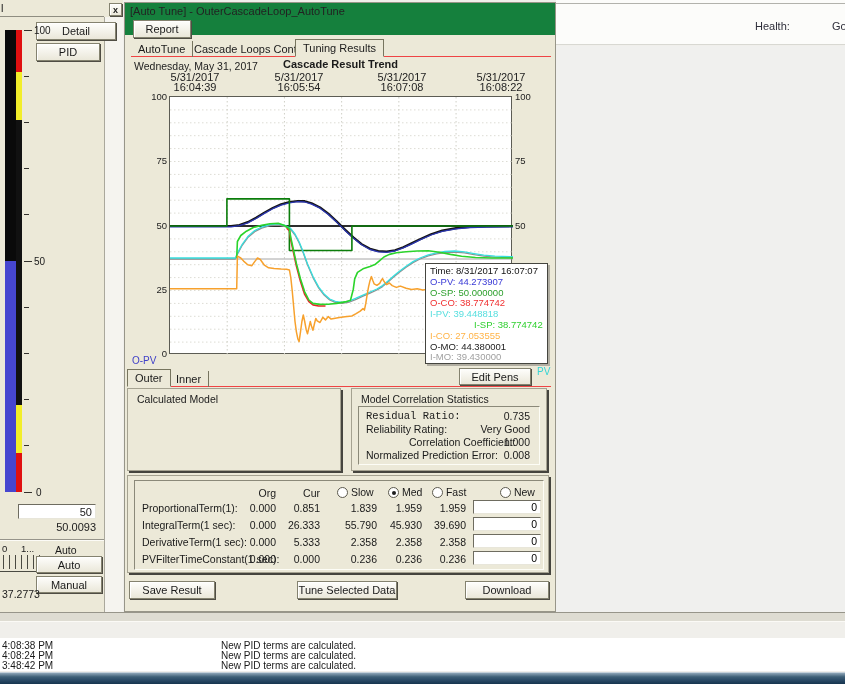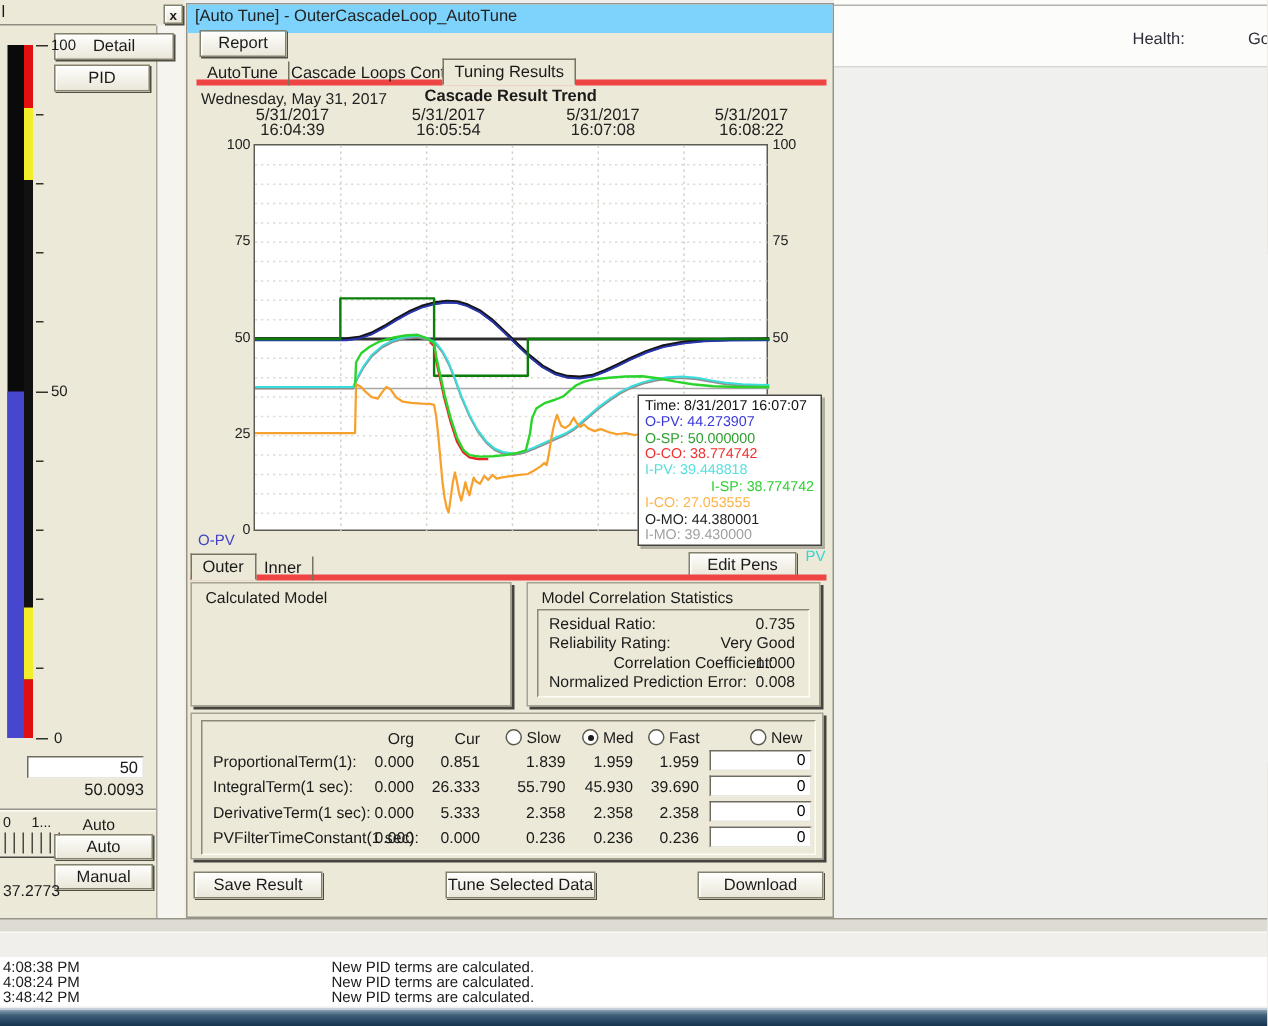--- a/index.html
+++ b/index.html
@@ -10,21 +10,21 @@
   .btn{position:absolute;background:linear-gradient(#fefefc,#eae7d9);border:1px solid #84826f;
        box-shadow:1px 1px 0 #4f4d44, inset 1px 1px 0 #ffffff;font-size:11px;text-align:center;
        display:flex;align-items:center;justify-content:center;cursor:default;}
   .whitebox{background:#fff;border:1px solid;border-color:#6e6c60 #e8e6da #e8e6da #6e6c60;}
   .groupbox{position:absolute;background:#ece9d8;border:1px solid #a5a291;box-shadow:2px 2px 0 #45443e;}
   .gb-label{position:absolute;left:9px;top:4px;font-size:10.5px;color:#1b1b1b;}
   .gb-inner{position:absolute;border:1px solid;border-color:#8b8979 #fdfdf6 #fdfdf6 #8b8979;}
   .mrow-label{position:absolute;left:7px;font-size:10.5px;white-space:nowrap;}
   .mrow-val{position:absolute;right:9px;font-size:10.5px;text-align:right;white-space:nowrap;}
   
-  .tabstrip{position:absolute;border-bottom:4px solid #ef4444;}
+  .tabstrip{position:absolute;border-bottom:1px solid #ef4444;}
   .tab{position:absolute;font-size:11px;padding:2px 7px;white-space:nowrap;color:#1a1a1a;}
   .tab.inactive{border-right:1px solid #77755f;top:2px;}
   .tab.active{background:#ece9d8;border:1px solid #77755f;border-bottom:1px solid #ece9d8;top:0;z-index:2;}
   .radio{position:relative;display:inline-block;width:11px;height:11px;border:1px solid #5c5a4e;border-radius:50%;background:#fff;vertical-align:-2px;}
   .radio.sel::after{content:'';position:absolute;left:3px;top:3px;width:4px;height:4px;border-radius:50%;background:#1d1d1d;}
   .pid-col{position:absolute;width:42px;text-align:right;font-size:10.5px;white-space:nowrap;}
   .pid-input{position:absolute;width:68px;height:14px;background:#fff;border:1px solid;border-color:#6e6c60 #e8e6da #e8e6da #6e6c60;font-size:10.5px;text-align:right;padding:0 3px;}
   .axis-lab{position:absolute;font-size:9.5px;color:#222;width:26px;}
   .timelab{position:absolute;width:74px;text-align:center;font-size:11px;line-height:10px;color:#222;}
   .ttline{font-size:9.5px;line-height:10.8px;white-space:nowrap;}
@@ -94,21 +94,21 @@
       </div>
     <div class="abs" style="left:0;top:571px;width:45px;height:1px;background:#4a4a42;"></div>
 
     <span class="abs" style="left:55px;top:544px;font-size:10.5px;">Auto</span>
     <div class="btn" style="left:36px;top:556px;width:66px;height:17px;">Auto</div>
     <div class="btn" style="left:36px;top:576px;width:66px;height:17px;">Manual</div>
     <div class="abs" style="left:2px;top:588px;font-size:10.5px;">37.2773</div>
   </div>
 
   <div class="abs" style="left:124px;top:2px;width:432px;height:610px;background:#ece9d8;border:1px solid #979588;">
-    <div class="abs" style="left:0;top:0;width:430px;height:19px;background:#7dd3fc;">
+    <div class="abs" style="left:0;top:0;width:430px;height:32px;background:#15803d;">
       <span class="abs" style="left:5px;top:2px;font-size:11px;color:#222;">[Auto Tune] - OuterCascadeLoop_AutoTune</span>
     </div>
 
     <div class="btn" style="left:8px;top:17px;width:58px;height:18px;">Report</div>
 
     <div class="tabstrip" style="left:6px;top:36px;width:420px;height:18px;">
       <div class="tab inactive" style="left:0;">AutoTune</div>
       <div class="tab inactive" style="left:56px;">Cascade Loops Control</div>
       <div class="tab active" style="left:164px;height:18px;">Tuning Results</div>
     </div>
@@ -208,21 +208,21 @@
       <div class="tab inactive" style="left:42px;">Inner</div>
     </div>
 
     <div class="groupbox" style="left:2px;top:385px;width:214px;height:83px;">
       <span class="gb-label">Calculated Model</span>
     </div>
 
     <div class="groupbox" style="left:226px;top:385px;width:196px;height:83px;">
       <span class="gb-label">Model Correlation Statistics</span>
       <div class="gb-inner" style="left:6px;top:17px;width:182px;height:59px;">
-        <span class="mrow-label" style="top:3px;">Residual Ratio:</span>
+        <span class="mrow-label" style="top:3px;font-family:Liberation Mono, monospace;">Residual Ratio:</span>
         <span class="mrow-val" style="top:3px;">0.735</span>
         <span class="mrow-label" style="top:16px;">Reliability Rating:</span>
         <span class="mrow-val" style="top:16px;">Very Good</span>
         <span class="mrow-label" style="top:29px;margin-left:43px;">Correlation Coefficient:</span>
         <span class="mrow-val" style="top:29px;">1.000</span>
         <span class="mrow-label" style="top:42px;">Normalized Prediction Error:</span>
         <span class="mrow-val" style="top:42px;">0.008</span>
       </div>
     </div>
 

